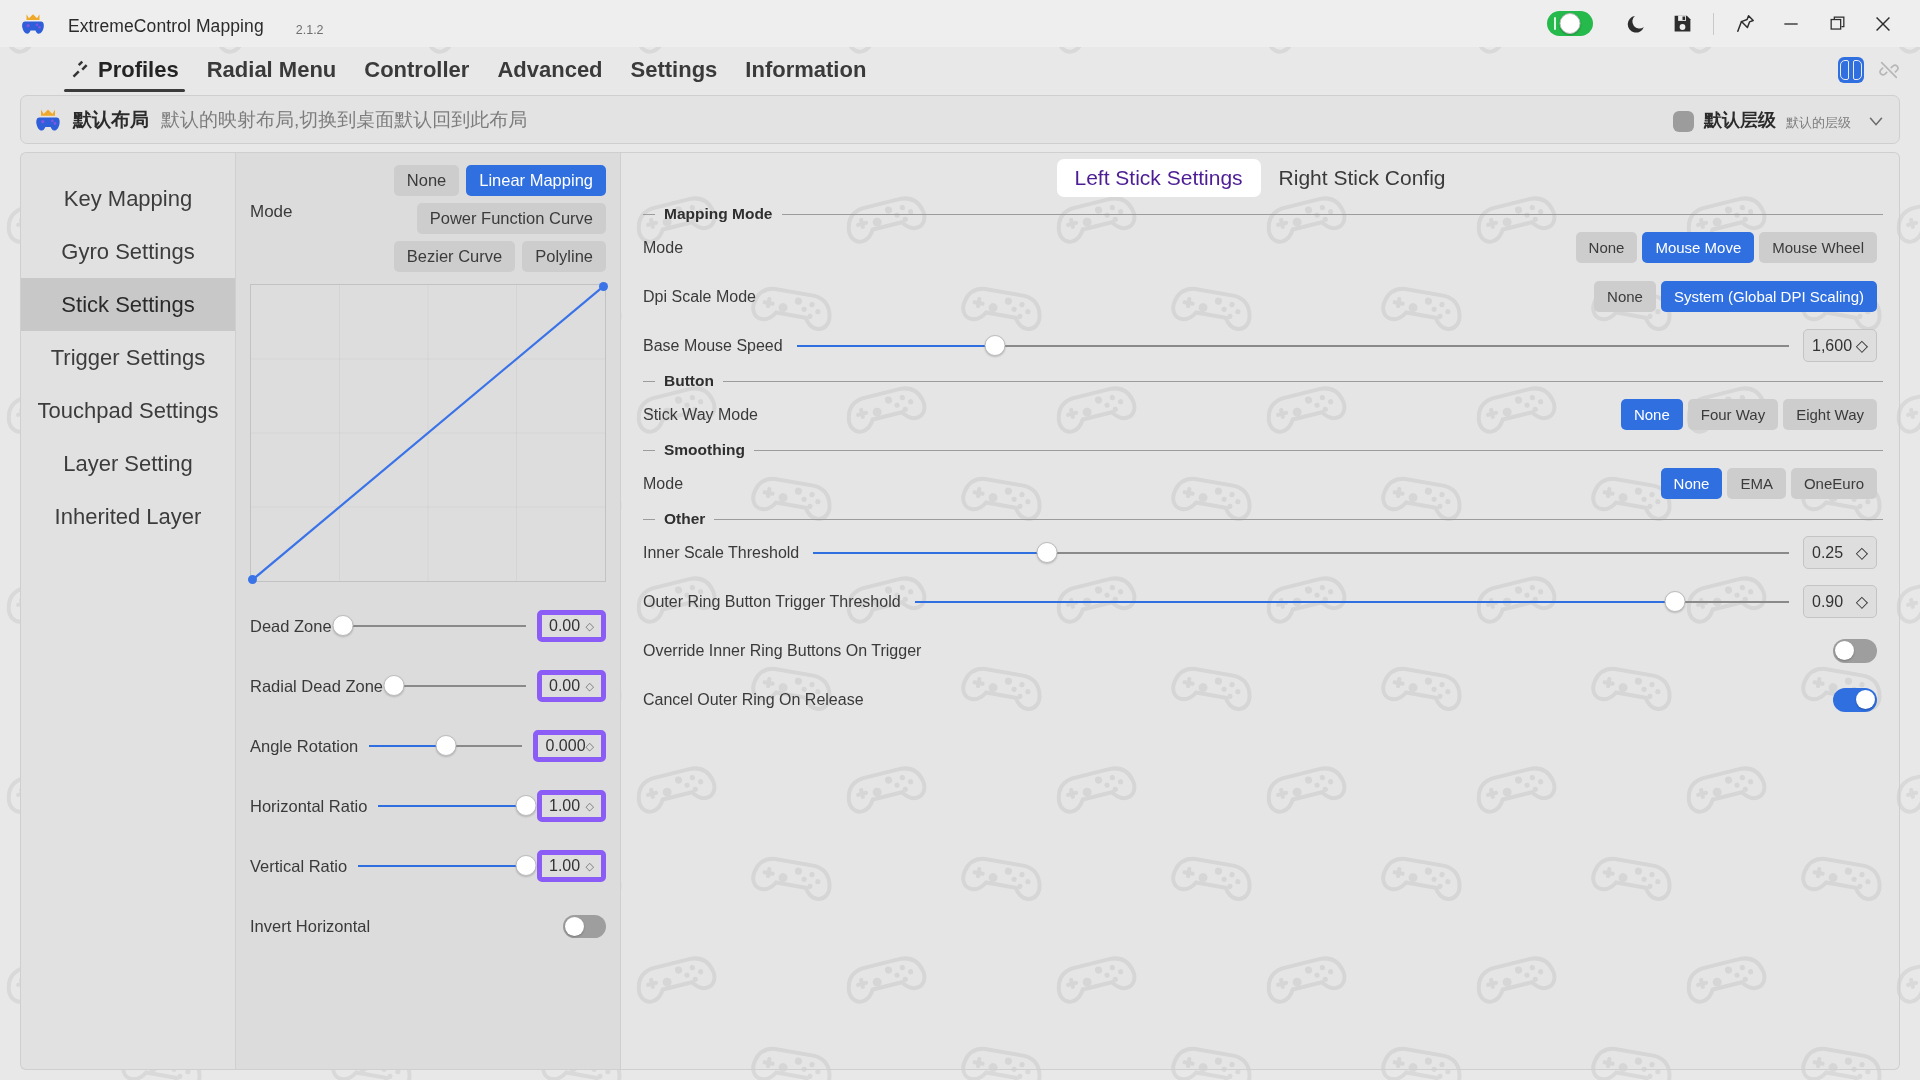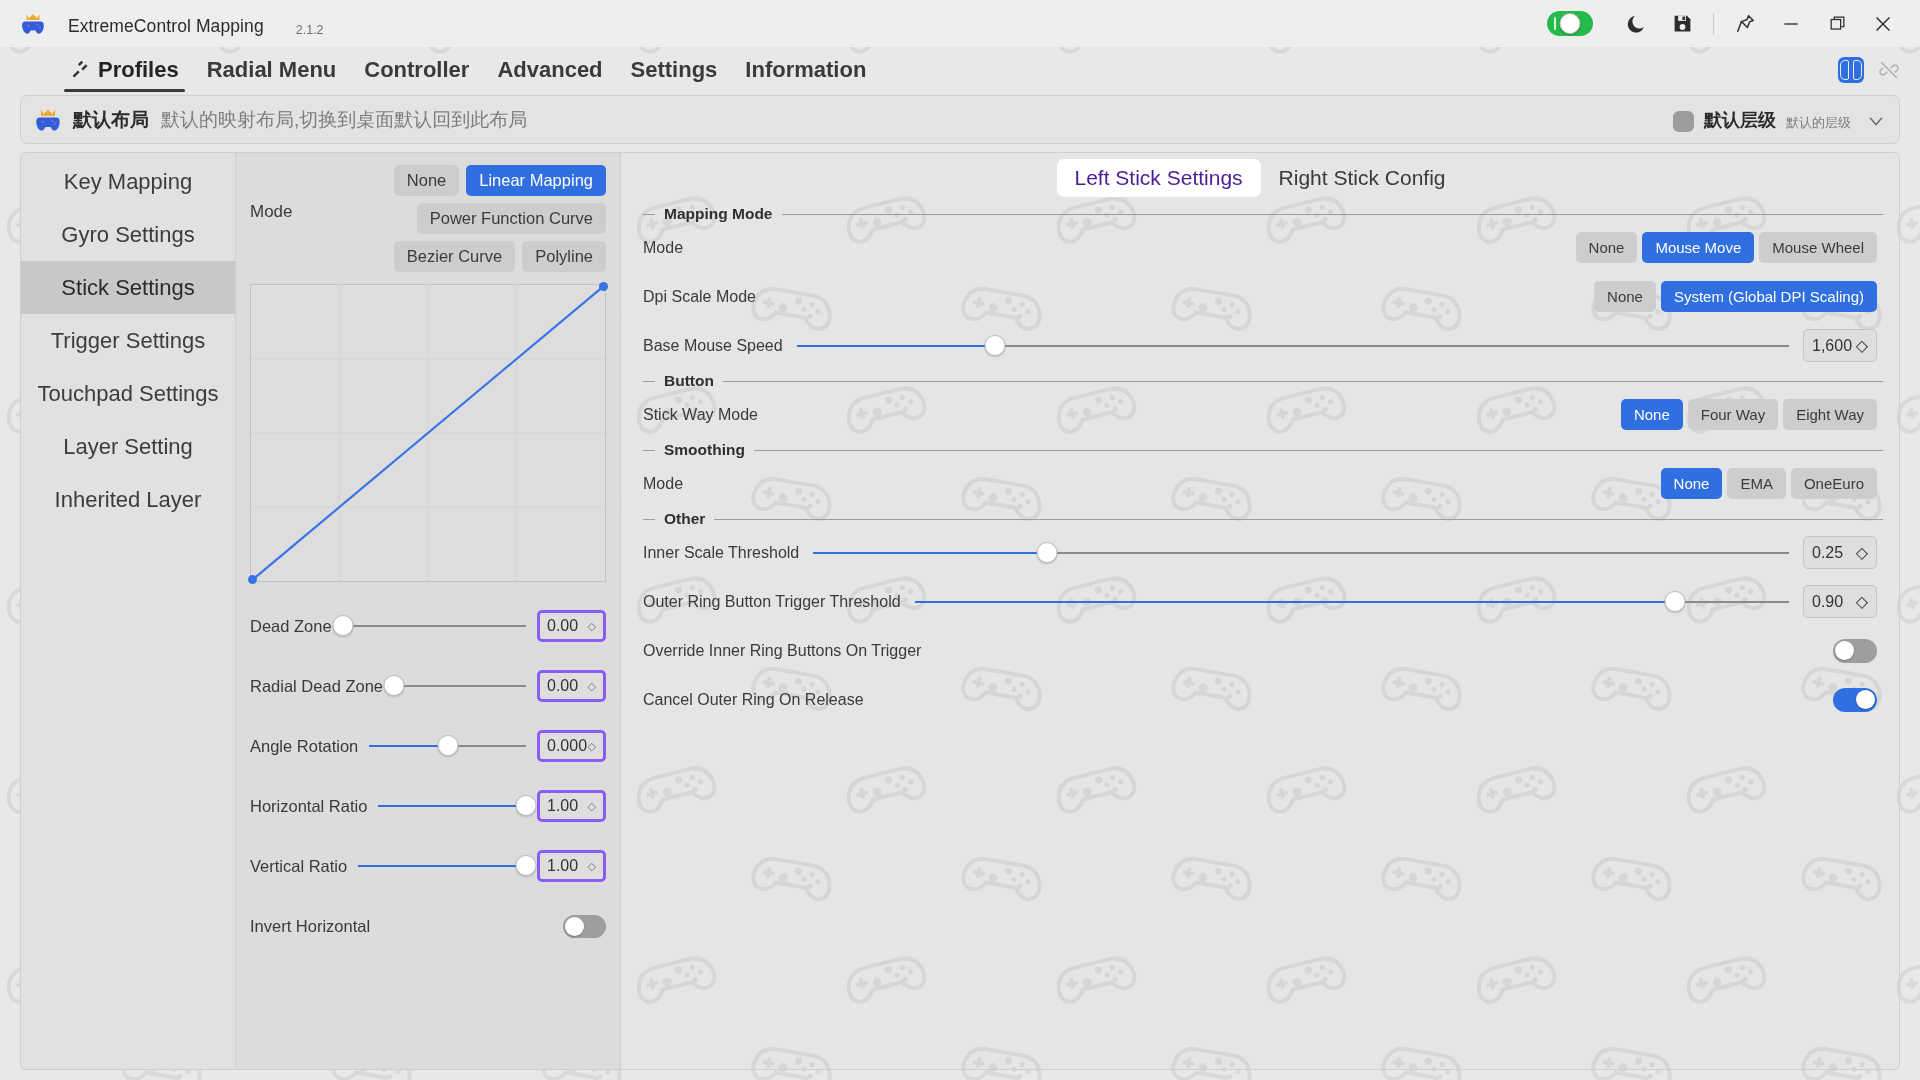--- a/index.html
+++ b/index.html
@@ -119,21 +119,21 @@
   
   .content { flex: 1 1 auto; display: flex; padding: 8px 20px 10px 20px; gap: 0; min-height: 0; }
 
   
   .sidebar {
     flex: 0 0 215px;
     background: #e1e1e1;
     border: 1px solid #cfcfcf;
     border-right: none;
     border-radius: 6px 0 0 6px;
-    padding-top: 2px;
+    padding-top: 19px;
     position: relative;
   }
   .side-item {
     height: 53px; display: flex; align-items: center; justify-content: center;
     font-size: 22px; color: #3c3c3c; cursor: pointer;
   }
   .side-item.active { background: #c8c8c8; color: #2a2a2a; }
 
   
   .curvecol {
@@ -173,21 +173,21 @@
   .srow .track-wrap { flex: 1 1 auto; position: relative; height: 22px; margin: 0 10px; }
   .track { position: absolute; left: 0; right: 0; top: 10px; height: 2px; background: #8a8a8a; }
   .track .fill { position: absolute; left: 0; top: 0; height: 2px; background: #2f6fe0; }
   .knob {
     position: absolute; top: 0px; width: 21px; height: 21px; border-radius: 50%;
     background: #fff; border: 1px solid #bdbdbd; box-shadow: 0 1px 2px rgba(0,0,0,.2);
     transform: translateX(-50%); cursor: pointer;
   }
   .numbox {
     flex: 0 0 69px; height: 32px; background: #dedede;
-    border: 3px solid #8b5cf6; border-radius: 5px;
+    border: 5px solid #8b5cf6; border-radius: 5px;
     display: flex; align-items: center; justify-content: space-between;
     padding: 0 7px; font-size: 16px; color: #333; cursor: text;
   }
   .numbox .spin { color: #707070; font-size: 11px; line-height: 1; display:flex; flex-direction:column; }
   .toggle {
     flex: 0 0 auto; width: 43px; height: 23px; border-radius: 12px;
     background: #9e9e9e; position: relative; cursor: pointer; margin-left: auto;
   }
   .toggle .tk { position: absolute; top: 2px; left: 2px; width: 19px; height: 19px;
     border-radius: 50%; background: #fff; box-shadow: 0 1px 2px rgba(0,0,0,.25); }

